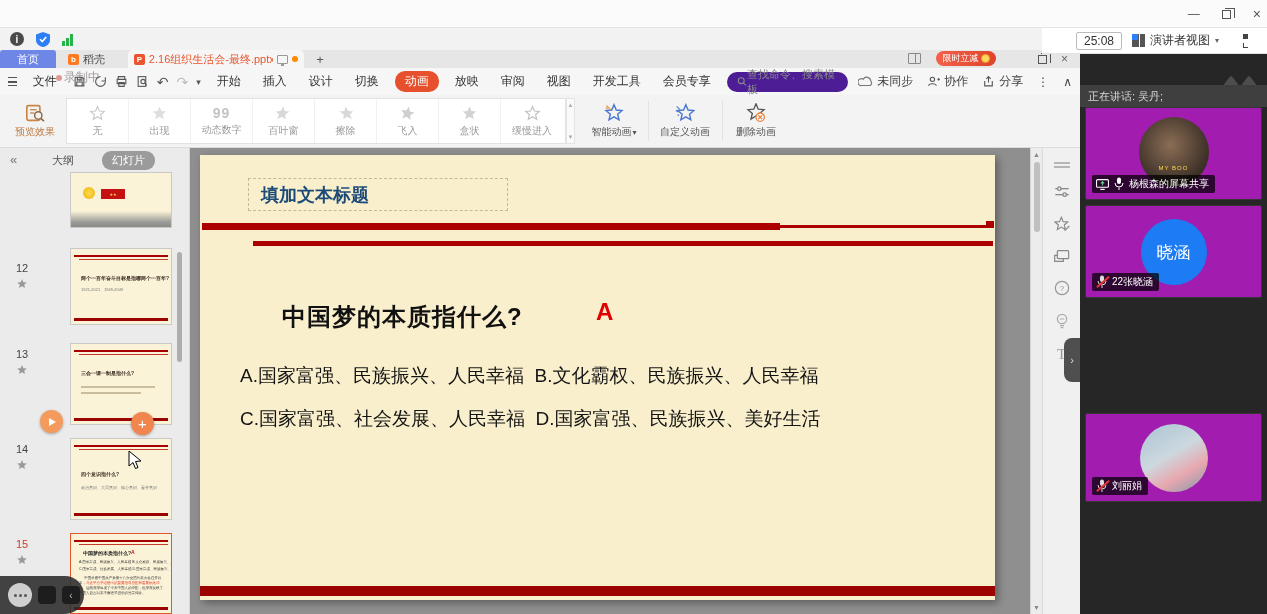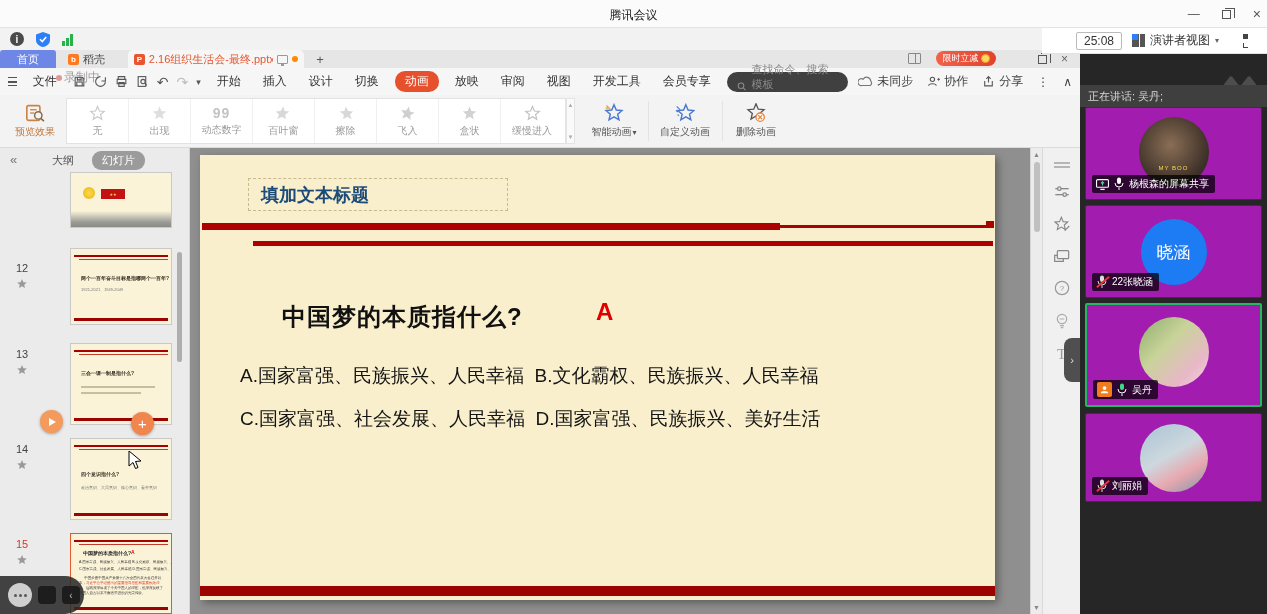--- a/index.html
+++ b/index.html
@@ -45,41 +45,41 @@
   
   .menubar{left:0;top:68px;width:1080px;height:27px;background:#f6f6f6;display:flex;align-items:center;padding:0 8px;gap:10px;}
   .hamb{width:13px;height:9px;border-top:1.5px solid #555;border-bottom:1.5px solid #555;position:relative;}
   .hamb:before{content:"";position:absolute;left:0;right:0;top:3px;height:1.5px;background:#555;}
   .menu-item{font-size:12px;color:#333;padding:2px 6px;white-space:nowrap;}
   .menu-item.active{background:#e7502c;color:#fff;border-radius:10px;padding:2px 10px;}
   .qtools{display:flex;align-items:center;gap:8px;color:#555;}
   .qtools svg{display:block;}
   .rec-overlay{left:56px;top:69px;font-size:12px;color:rgba(90,80,80,.55);display:flex;gap:2px;align-items:center;}
   .rec-overlay i{width:6px;height:6px;border-radius:50%;background:rgba(200,60,50,.5);}
-  .searchbox{display:flex;align-items:flex-end;gap:5px;background:#404040;border-radius:11px;height:20px;padding:0 10px;color:#8a8a8a;width:170px;}
+  .searchbox{display:flex;align-items:center;background:#4c1d95;border-radius:11px;height:20px;padding:0 10px;color:#8a8a8a;width:170px;}
   .mb-right{margin-left:auto;display:flex;align-items:center;gap:14px;color:#444;font-size:12px;}
   .mb-right .grp{display:flex;align-items:center;gap:4px;white-space:nowrap;}
 
   
   .ribbon{left:0;top:95px;width:1080px;height:53px;background:#f3f3f4;border-bottom:1px solid #dcdcdc;}
   .preview{left:8px;top:3px;width:54px;height:46px;display:flex;flex-direction:column;align-items:center;justify-content:center;gap:3px;}
   .preview .cap{font-size:10px;color:#bf7b42;}
   .gallery{left:66px;top:3px;width:500px;height:46px;background:#fff;border:1px solid #e2e2e2;display:flex;}
   .gcell{width:62px;height:100%;display:flex;flex-direction:column;align-items:center;justify-content:center;gap:2px;border-right:1px solid #f0f0f0;}
   .gcell .cap{font-size:10px;color:#9a9a9a;white-space:nowrap;}
   .g99{font-size:14px;color:#c3c3c3;font-weight:bold;letter-spacing:1px;}
   .gstub{left:566px;top:3px;width:9px;height:46px;background:#fafafa;border:1px solid #e4e4e4;display:flex;flex-direction:column;align-items:center;justify-content:space-between;padding:3px 0;color:#aaa;font-size:6px;}
   .bigbtn{top:3px;height:46px;display:flex;flex-direction:column;align-items:center;justify-content:center;gap:2px;}
   .bigbtn .cap{font-size:10px;color:#555;white-space:nowrap;display:flex;align-items:center;gap:1px;}
   .sep{top:6px;width:1px;height:40px;background:#e3e3e3;}
 
   
   .thumbpanel{left:0;top:148px;width:190px;height:466px;background:#ebebeb;border-right:1px solid #d6d6d6;}
   .tp-collapse{left:10px;top:4px;color:#777;font-size:13px;}
-  .tp-tabs{left:52px;top:3px;display:flex;gap:18px;align-items:center;}
+  .tp-tabs{left:52px;top:3px;display:flex;gap:28px;align-items:center;}
   .tp-tab{font-size:11px;color:#555;}
   .tp-tab.pill{background:#9b9b9b;color:#fff;border-radius:9px;padding:2px 10px;}
   .snum{left:12px;width:20px;text-align:center;font-size:11px;color:#444;}
   .snum.red{color:#cf3a28;}
   .sstar{left:16px;width:12px;height:12px;color:#999;}
   .thumb{left:70px;width:102px;background:#faf3d8;border:1px solid #c9c9c9;overflow:hidden;}
   .thumb.sel{border:1.5px solid #e05a2e;}
   .rl1{position:absolute;left:3px;right:3px;top:6px;height:2px;background:#a80000;}
   .rl2{position:absolute;left:8px;right:3px;top:10px;height:1px;background:#c23a2a;}
   .rbb{position:absolute;left:3px;right:3px;bottom:3px;height:3px;background:#9c0202;}
@@ -167,21 +167,20 @@
   .av-blue{background:#1d7bf4;color:#fff;display:flex;align-items:center;justify-content:center;font-size:17px;}
   .micwrap{position:relative;width:12px;height:14px;flex:none;}
   .micslash{position:absolute;left:-1px;top:6px;width:16px;height:2px;background:#e53935;transform:rotate(-40deg);}
 </style>
 </head>
 <body>
 
 <div class="screen">
 
   <div class="abs titlebar">
-    <div class="abs tb-title">腾讯会议</div>
     <div class="abs tb-ctrls">
       <span>—</span>
       <span class="restore-glyph"></span>
       <span style="font-size:14px;">×</span>
     </div>
   </div>
 
   <div class="abs sysrow">
     <span class="ic-info">i</span>
     <svg class="ic-shield" viewBox="0 0 14 15">
@@ -556,37 +555,20 @@
       <div class="plabel">
         <span class="micwrap"><svg width="12" height="14" viewBox="0 0 24 28">
               <rect x="8" y="1" width="8" height="13" rx="4" fill="#ddd"></rect>
               <path d="M4 12 a8 8 0 0 0 16 0" fill="none" stroke="#ddd" stroke-width="2"></path>
               <line x1="12" y1="21" x2="12" y2="26" stroke="#ddd" stroke-width="2"></line>
             </svg><i class="micslash"></i></span>
         <span>22张晓涵</span>
       </div>
     </div>
 
-    <div class="ptile speaking" style="top:249px;height:104px;">
-      <div class="pavatar" style="top:12px;width:70px;height:70px;background:linear-gradient(135deg,#8fae6e 0%,#c9d39a 40%,#e8b7c8 75%,#f2d7de 100%);"></div>
-      <div class="plabel">
-        <span class="hostbadge">
-            <svg width="9" height="9" viewBox="0 0 24 24">
-              <circle cx="12" cy="8" r="5" fill="#fff"></circle>
-              <path d="M2 22 C2 14 22 14 22 22 Z" fill="#fff"></path>
-            </svg>
-          </span>
-        <span class="micwrap"><svg width="12" height="14" viewBox="0 0 24 28">
-              <rect x="8" y="1" width="8" height="13" rx="4" fill="#3ddc84"></rect>
-              <path d="M4 12 a8 8 0 0 0 16 0" fill="none" stroke="#fff" stroke-width="2"></path>
-              <line x1="12" y1="21" x2="12" y2="26" stroke="#fff" stroke-width="2"></line>
-            </svg></span>
-        <span>吴丹</span>
-      </div>
-    </div>
 
     <div class="ptile" style="top:359px;height:89px;">
       <div class="pavatar" style="top:10px;width:68px;height:68px;background:linear-gradient(150deg,#a9c3d4 0%,#cdd8de 45%,#e8a8b0 70%,#7d96a8 100%);"></div>
       <div class="plabel">
         <span class="micwrap"><svg width="12" height="14" viewBox="0 0 24 28">
               <rect x="8" y="1" width="8" height="13" rx="4" fill="#ddd"></rect>
               <path d="M4 12 a8 8 0 0 0 16 0" fill="none" stroke="#ddd" stroke-width="2"></path>
               <line x1="12" y1="21" x2="12" y2="26" stroke="#ddd" stroke-width="2"></line>
             </svg><i class="micslash"></i></span>
         <span>刘丽娟</span>

